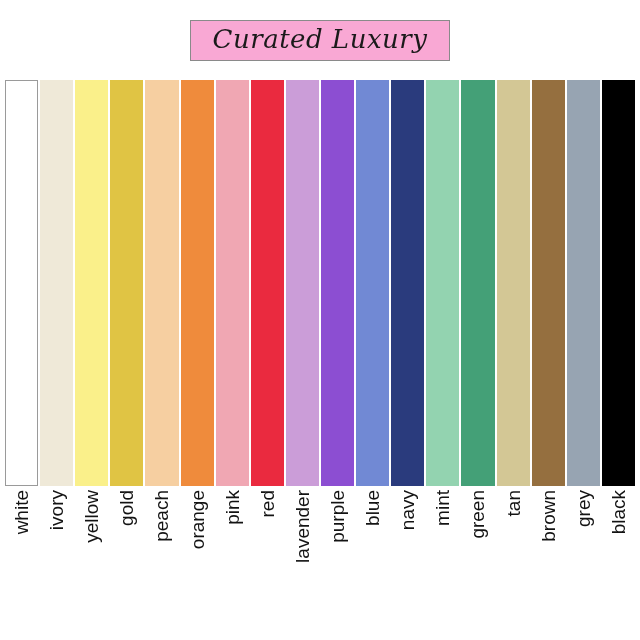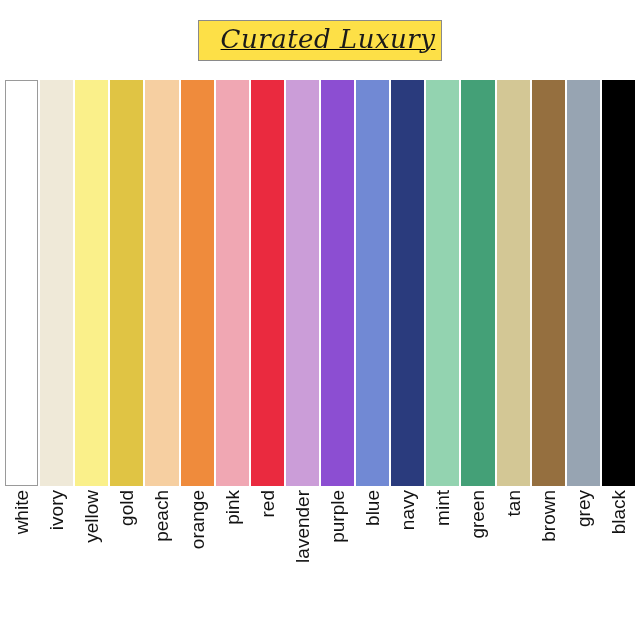--- a/index.html
+++ b/index.html
@@ -25,24 +25,23 @@
   .title-wrap {
     position: absolute;
     left: 0;
     top: 20px;
     width: 640px;
     display: flex;
     justify-content: center;
   }
   .title-box {
     border: 1px solid #8a8a8a;
-    padding: 5px 6px 8px 22px;
-    background: #fde047;
+    padding: 5px 22px 8px 22px;
+    background: #f9a8d4;
     line-height: 1;
-    text-decoration: underline;
   }
   .title-text {
     font-family: "DejaVu Serif", "Liberation Serif", serif;
     font-style: italic;
     font-size: 26px;
     letter-spacing: 0.5px;
     color: #1a1a1a;
     white-space: nowrap;
   }
 

